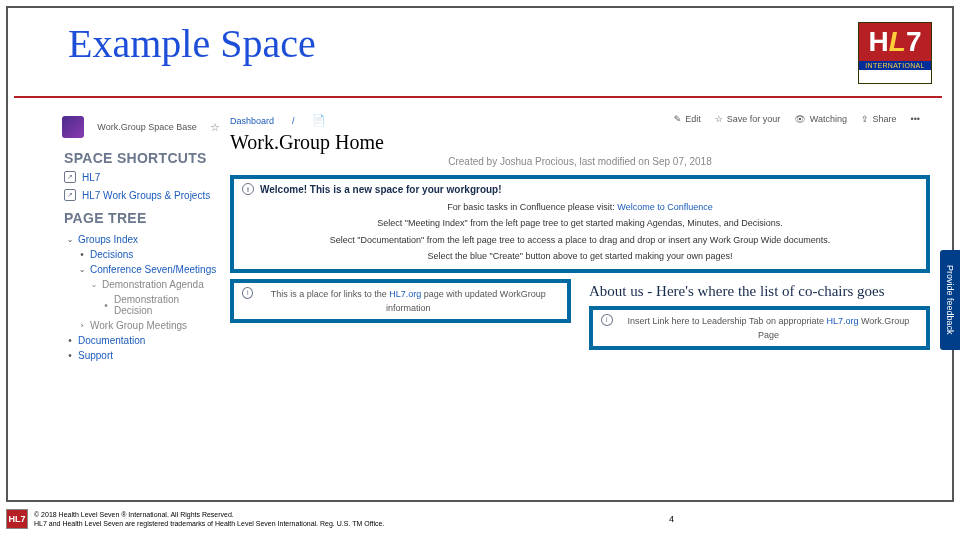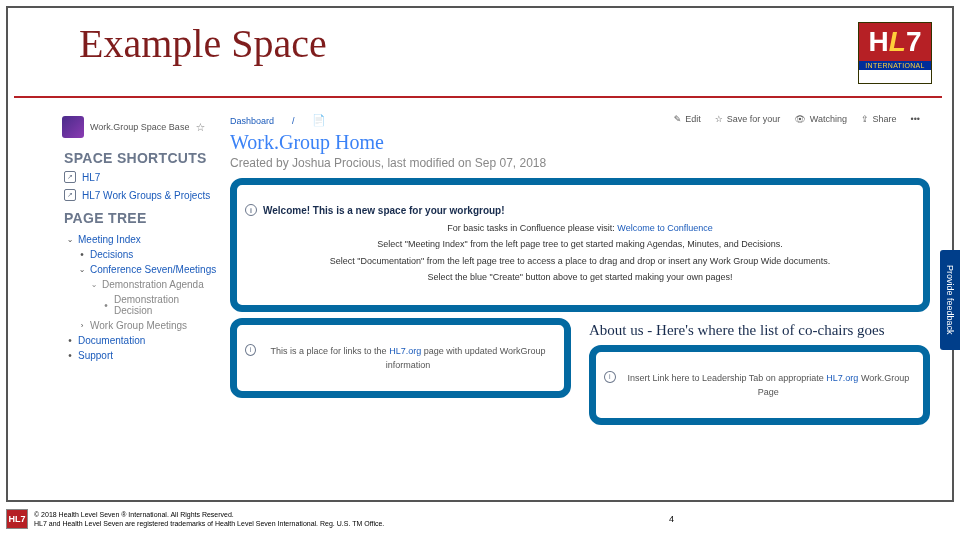--- a/index.html
+++ b/index.html
@@ -1,27 +1,27 @@
 <!DOCTYPE html>
 <html><head>
 <meta charset="utf-8">
 <style>
   * { box-sizing: border-box; margin: 0; padding: 0; }
   body { width: 960px; height: 540px; font-family: Arial, Helvetica, sans-serif; background:#fff; position:relative; }
   .slide-border { position:absolute; top:6px; left:6px; right:6px; bottom:38px; border:2px solid #555; }
-  .slide-title { position:absolute; top:20px; left:79px; font-size:40px; font-family:"Georgia", serif; color:#7f1d1d; }
+  .slide-title { position:absolute; top:20px; left:68px; font-size:40px; font-family:"Georgia", serif; color:#1d4ed8; }
   .hl7-logo { position:absolute; top:22px; right:28px; width:74px; height:62px; border:1px solid #330; background:#fff; display:flex; flex-direction:column; align-items:center; justify-content:flex-start; }
   .hl7-logo .logo-top { background:#b62025; color:#fff; font-weight:bold; font-size:28px; width:100%; text-align:center; line-height:1.35; position:relative;}
   .hl7-logo .logo-top .z { color:#ffcf3a; font-style:italic;}
   .hl7-logo .logo-bottom { background:#002d9a; color:#ffcf3a; font-size:7px; width:100%; text-align:center; letter-spacing:0.3px; padding:1px 0;}
   .title-underline { position:absolute; top:96px; left:14px; right:18px; height:2px; background:#b62025; }
 
   .conf-wrap { position:absolute; top:114px; left:62px; right:30px; bottom:90px; background:#fff; font-size:10px; color:#333; }
   .sidebar { position:absolute; top:0; left:0; width:158px; bottom:0; border-right:0; }
-  .space-head { display:flex; align-items:center; gap:6px; padding:2px 0 6px 0;}
+  .space-head { display:flex; align-items:center; gap:6px; padding:2px 0 6px 0;justify-content:space-between;}
   .space-head .avatar { width:22px; height:22px; background:linear-gradient(135deg,#4a2b8a,#8a3bb2); border-radius:3px;}
   .space-head .spname { color:#555; font-size:9px; white-space:nowrap; overflow:hidden; text-overflow:ellipsis; max-width:110px;}
   .space-head .star { color:#888; font-size:11px;}
   .sec-label { font-size:14px; color:#6b778c; letter-spacing:0.3px; padding:6px 0 2px 2px; font-weight:bold;}
   .shortcut { display:flex; align-items:center; gap:6px; padding:3px 0 3px 2px; color:#1b5bbb; cursor:pointer;}
   .shortcut .ic { width:12px; height:12px; border:1px solid #6b778c; border-radius:2px; display:inline-flex; align-items:center; justify-content:center; font-size:7px; color:#6b778c;}
   .tree { padding-top:4px;}
   .tree-item { display:flex; align-items:center; gap:4px; padding:2px 0; color:#1b5bbb; cursor:pointer;}
   .tree-item.lv1 { padding-left:4px;}
   .tree-item.lv2 { padding-left:16px;}
@@ -29,23 +29,23 @@
   .tree-item.lv3 span { color:#888;}
   .tree-item.g { color:#888;}
   .chev { color:#555; font-size:8px; width:8px; display:inline-block; text-align:center;}
   .dot { color:#555; font-size:10px; width:8px; display:inline-block; text-align:center;}
 
   .main { position:absolute; top:0; left:168px; right:0; bottom:0;}
   .crumbs { display:flex; align-items:center; gap:18px; color:#1b5bbb; font-size:9px;}
   .crumbs .pgic { color:#555; font-size:11px;}
   .toolbar { position:absolute; top:0; right:10px; display:flex; align-items:center; gap:14px; color:#555; font-size:9px;}
   .toolbar .tb { display:flex; align-items:center; gap:4px; cursor:pointer;}
-  .page-title { font-family:Georgia, serif; font-size:20px; color:#3b82f6; padding:4px 0 2px 0;}
-  .byline { font-size:12px; color:#888; padding-bottom:8px;}
-  .panel { border:7px solid #0369a1; border-radius:12px; padding:19px 8px; margin-bottom:6px;}
+  .page-title { font-family:Georgia, serif; font-size:20px; color:#000000; padding:4px 0 2px 0;}
+  .byline { font-size:10px; color:#888; padding-bottom:8px;text-align:center;}
+  .panel { border:4px solid #0369a1; border-radius:0; padding:4px 8px; margin-bottom:6px;}
   .panel .phead { display:flex; align-items:center; gap:6px; font-weight:bold; color:#172b4d; padding-bottom:4px;}
   .panel .info-ic { width:12px; height:12px; border:1px solid #6b778c; border-radius:50%; display:inline-flex; align-items:center; justify-content:center; font-size:7px; color:#6b778c;}
   .panel .body { color:#333; font-size:9px; line-height:1.6;text-align:center;}
   .panel .body .ln { padding:1px 0;}
   .panel .body .lnk { color:#1b5bbb; cursor:pointer;}
   .panel.small .body { color:#555;}
   .cols { display:flex; gap:18px;}
   .col { flex:1;}
   .col h3 { font-family:Georgia, serif; font-size:15px; font-weight:normal; color:#172b4d; padding:4px 0 6px 0;}
 
@@ -81,21 +81,21 @@
       <span>HL7</span>
     </div>
     <div class="shortcut">
       <span class="ic">↗</span>
       <span>HL7 Work Groups &amp; Projects</span>
     </div>
     <div class="sec-label">PAGE TREE</div>
     <div class="tree">
       <div class="tree-item lv1">
           <span class="chev">⌄</span>
-          <span>Meeting Index</span>
+          <span>Groups Index</span>
         </div>
       <div class="tree-item lv2">
           <span class="dot">•</span>
           <span>Decisions</span>
         </div>
       <div class="tree-item lv2">
           <span class="chev">⌄</span>
           <span>Conference Seven/Meetings</span>
         </div>
       <div class="tree-item lv3 g">

